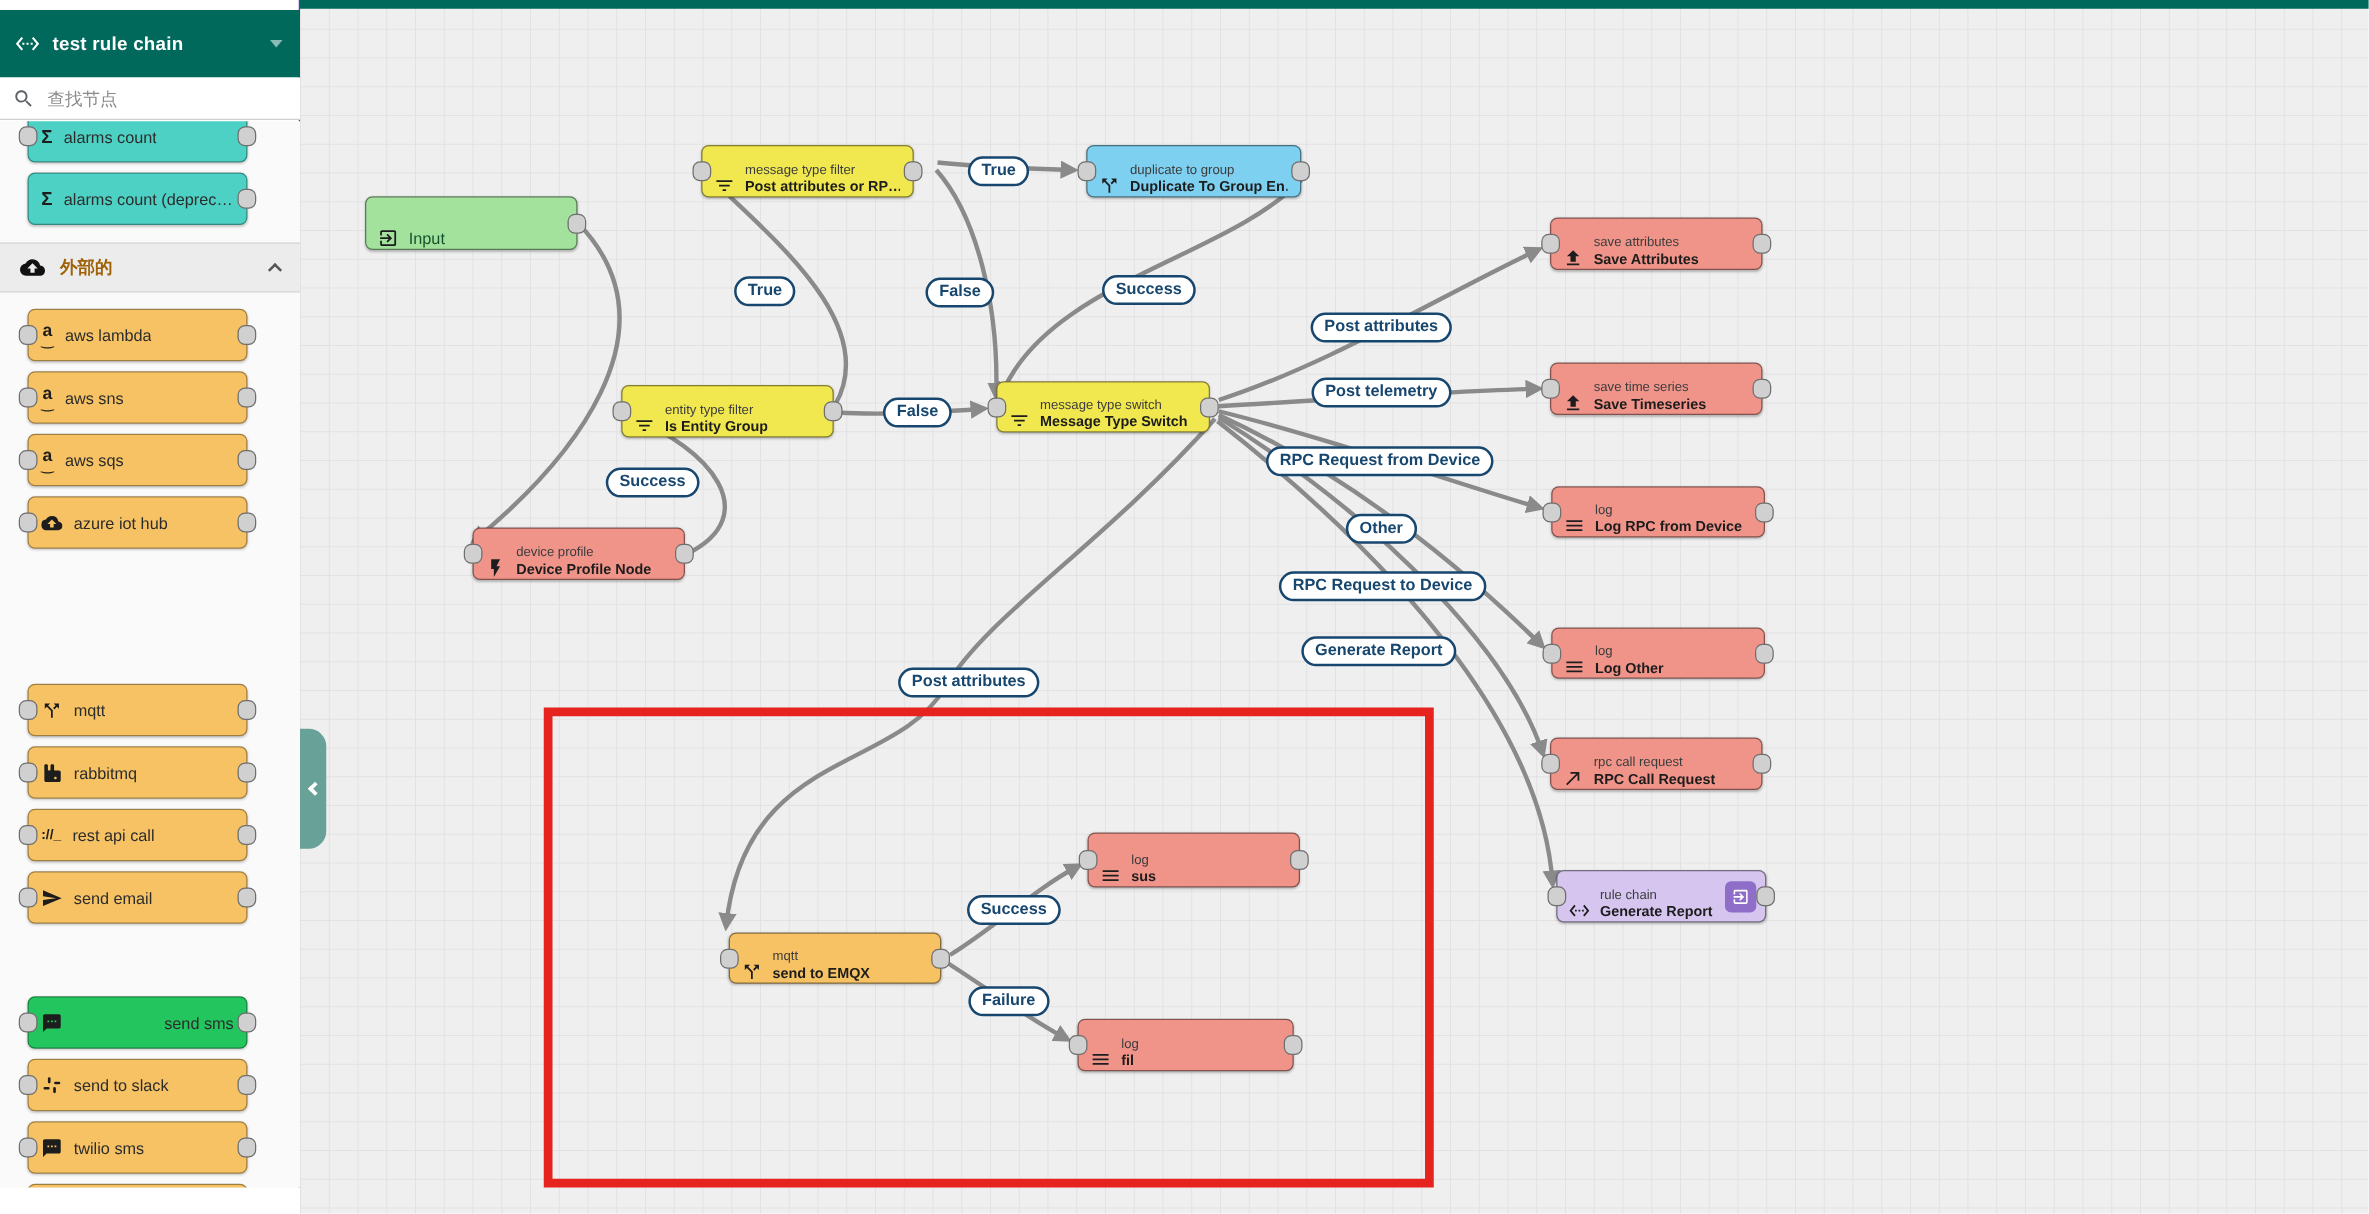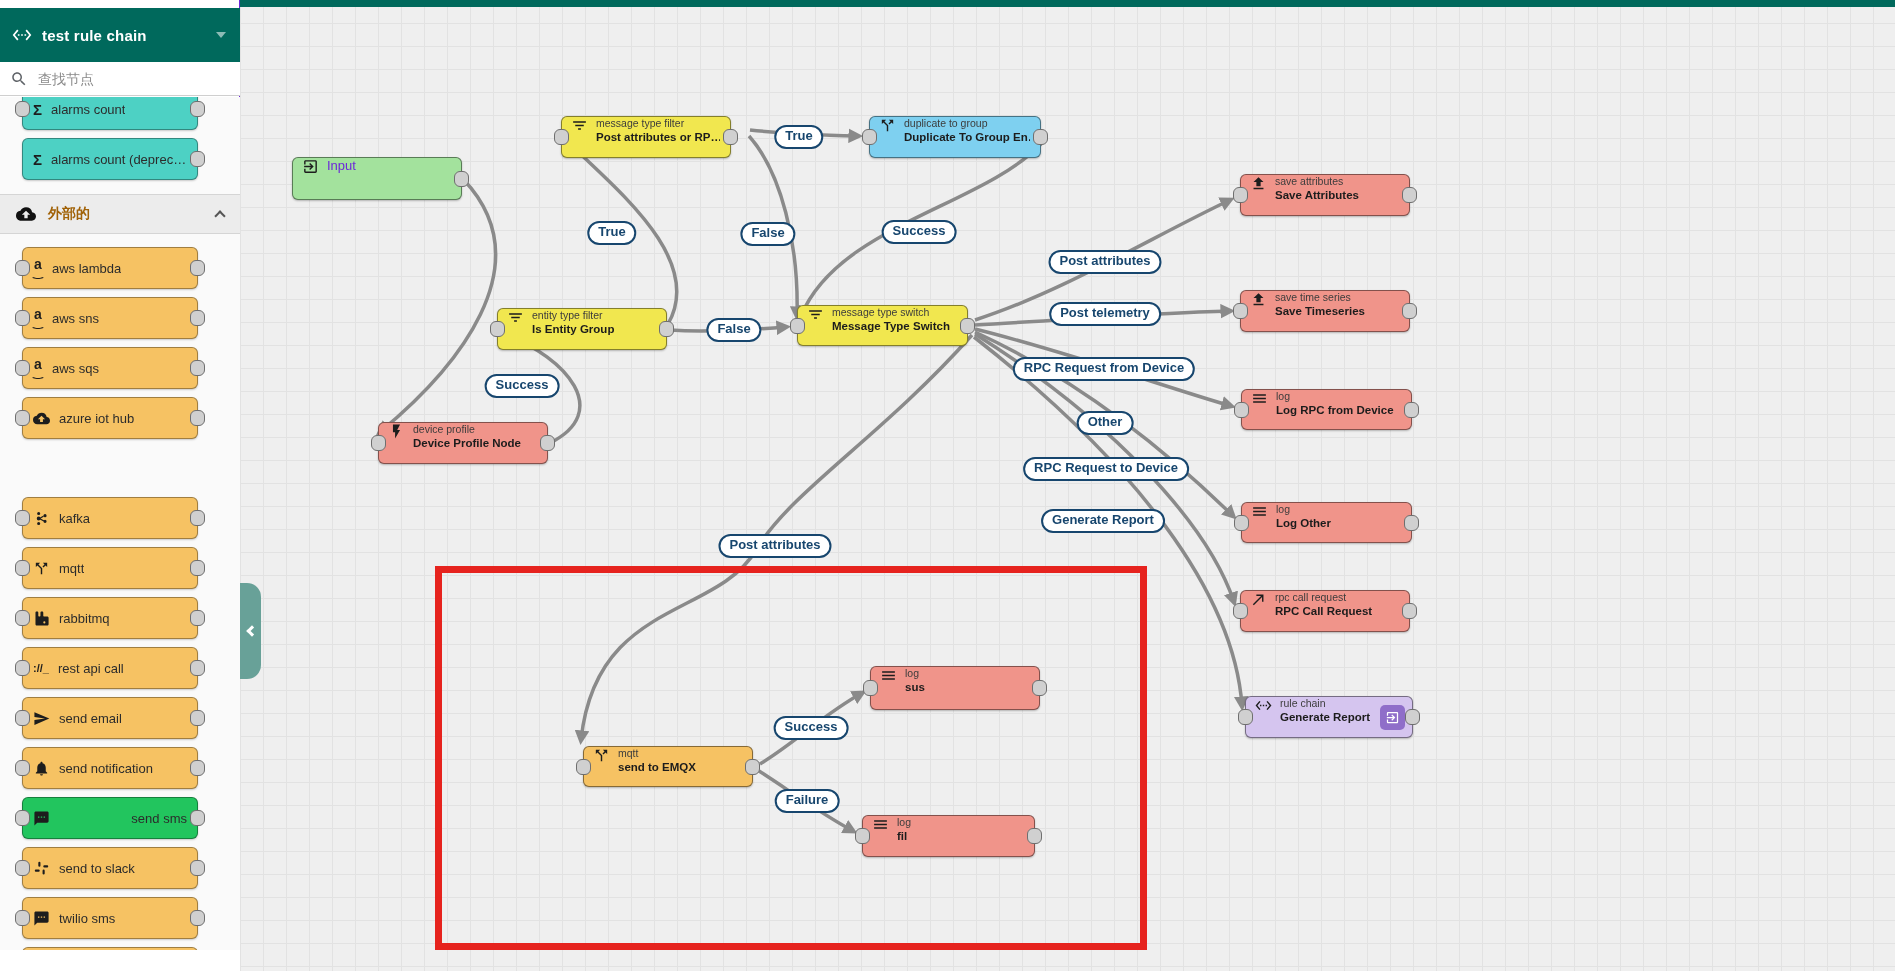--- a/index.html
+++ b/index.html
@@ -18,27 +18,27 @@
     background-size:23px 23px;z-index:0;}
   .canvas-topbar{position:absolute;left:0;top:0;right:0;height:7px;background:var(--teal);}
   svg.edges{position:absolute;left:0;top:0;width:1895px;height:971px;z-index:2;pointer-events:none;}
   svg.edges path{pointer-events:stroke;}
 
   .overlay{position:absolute;left:0;top:0;width:1895px;height:971px;z-index:3;pointer-events:none;}
   .overlay > *{pointer-events:auto;}
 
   
   .node{position:absolute;border:1px solid rgba(0,0,0,.45);border-radius:6px;
-    display:flex;align-items:flex-start;padding:0 10px 0 9px;
+    display:flex;align-items:flex-end;padding:0 10px 0 9px;
     box-shadow:0 1px 2px rgba(0,0,0,.25);}
   .node .nicon{flex:0 0 auto;margin-right:8px;display:flex;align-items:center;color:#1d1d1d;}
   .node .ntxt{min-width:0;display:flex;flex-direction:column;line-height:1.25;}
   .node .t1{font-size:10.5px;color:#3c3c3c;white-space:nowrap;overflow:hidden;}
   .node .t2{font-size:11.5px;font-weight:bold;color:#1c1c1c;white-space:nowrap;overflow:hidden;}
-  .node .single{font-size:13px;color:#6d28d9;}
+  .node .single{font-size:13px;color:#14532d;}
   .port{position:absolute;width:15px;height:16px;border-radius:6px;background:#d0d0d0;
     border:1.5px solid #6f6f6f;top:50%;margin-top:-8px;}
   .port.in{left:-8px;} .port.out{right:-8px;}
   .action-btn{position:absolute;right:7px;top:50%;margin-top:-12px;width:25px;height:25px;
     border-radius:5px;background:#8f6ec9;display:flex;align-items:center;justify-content:center;
     color:#fff;border:none;cursor:pointer;}
 
   
   .pill{position:absolute;transform:translate(-50%,-50%);background:#fff;
     border:2.5px solid var(--pill);color:var(--pill);font-weight:bold;font-size:13px;
@@ -417,30 +417,20 @@
         <div class="pitem" style="top: 300px; background: rgb(246, 194, 99);">
           <span class="nicon">
             <svg viewBox="0 0 24 24" width="17" height="17">
               <path d="M19.35 10.04A7.49 7.49 0 0 0 12 4C9.11 4 6.6 5.64 5.35 8.04A5.994 5.994 0 0 0 0 14c0 3.31 2.69 6 6 6h13c2.76 0 5-2.24 5-5 0-2.64-2.05-4.78-4.65-4.96zM14 13v4h-4v-4H7l5-5 5 5h-3z" fill="#1d1d1d"></path>
             </svg>
           </span>
           <span class="plabel">azure iot hub</span>
           <span class="port in"></span>
           <span class="port out"></span>
         </div>
-        <div class="pitem" style="top: 400px; background: rgb(246, 194, 99);">
-          <span class="nicon">
-            <svg viewBox="0 0 24 24" width="17" height="17">
-              <path d="M8 2.8a2.2 2.2 0 1 0 0 4.4 2.2 2.2 0 0 0 0-4.4zM8 16.8a2.2 2.2 0 1 0 0 4.4 2.2 2.2 0 0 0 0-4.4zM8 9.3a2.7 2.7 0 1 0 0 5.4 2.7 2.7 0 0 0 0-5.4zM17 5.8a2.2 2.2 0 1 0 0 4.4 2.2 2.2 0 0 0 0-4.4zM17 13.8a2.2 2.2 0 1 0 0 4.4 2.2 2.2 0 0 0 0-4.4zM9.9 10.6l5-3 .9 1.5-5 3zM9.9 13.4l5 3 .9-1.5-5-3z" fill="#1d1d1d"></path>
-            </svg>
-          </span>
-          <span class="plabel">kafka</span>
-          <span class="port in"></span>
-          <span class="port out"></span>
-        </div>
         <div class="pitem" style="top: 450px; background: rgb(246, 194, 99);">
           <span class="nicon">
             <svg viewBox="0 0 24 24" width="17" height="17">
               <path d="M14 4l2.29 2.29-2.88 2.88 1.42 1.42 2.88-2.88L20 10V4h-6zm-4 0H4v6l2.29-2.29 4.71 4.7V20h2v-8.41l-5.29-5.3L10 4z" fill="#1d1d1d"></path>
             </svg>
           </span>
           <span class="plabel">mqtt</span>
           <span class="port in"></span>
           <span class="port out"></span>
         </div>
@@ -462,30 +452,20 @@
           <span class="port in"></span>
           <span class="port out"></span>
         </div>
         <div class="pitem" style="top: 600px; background: rgb(246, 194, 99);">
           <span class="nicon">
             <svg viewBox="0 0 24 24" width="17" height="17">
               <path d="M2.01 21L23 12 2.01 3 2 10l15 2-15 2z" fill="#1d1d1d"></path>
             </svg>
           </span>
           <span class="plabel">send email</span>
-          <span class="port in"></span>
-          <span class="port out"></span>
-        </div>
-        <div class="pitem" style="top: 650px; background: rgb(246, 194, 99);">
-          <span class="nicon">
-            <svg viewBox="0 0 24 24" width="17" height="17">
-              <path d="M12 22c1.1 0 2-.9 2-2h-4c0 1.1.89 2 2 2zm6-6v-5c0-3.07-1.64-5.64-4.5-6.32V4c0-.83-.67-1.5-1.5-1.5s-1.5.67-1.5 1.5v.68C7.63 5.36 6 7.92 6 11v5l-2 2v1h16v-1l-2-2z" fill="#1d1d1d"></path>
-            </svg>
-          </span>
-          <span class="plabel">send notification</span>
           <span class="port in"></span>
           <span class="port out"></span>
         </div>
         <div class="pitem" style="top: 700px; background: #22c55e; justify-content: space-between;">
           <span class="nicon">
             <svg viewBox="0 0 24 24" width="17" height="17">
               <path d="M20 2H4c-1.1 0-1.99.9-1.99 2L2 22l4-4h14c1.1 0 2-.9 2-2V4c0-1.1-.9-2-2-2zM9 11H7V9h2v2zm4 0h-2V9h2v2zm4 0h-2V9h2v2z" fill="#1d1d1d"></path>
             </svg>
           </span>
           <span class="plabel">send sms</span>

